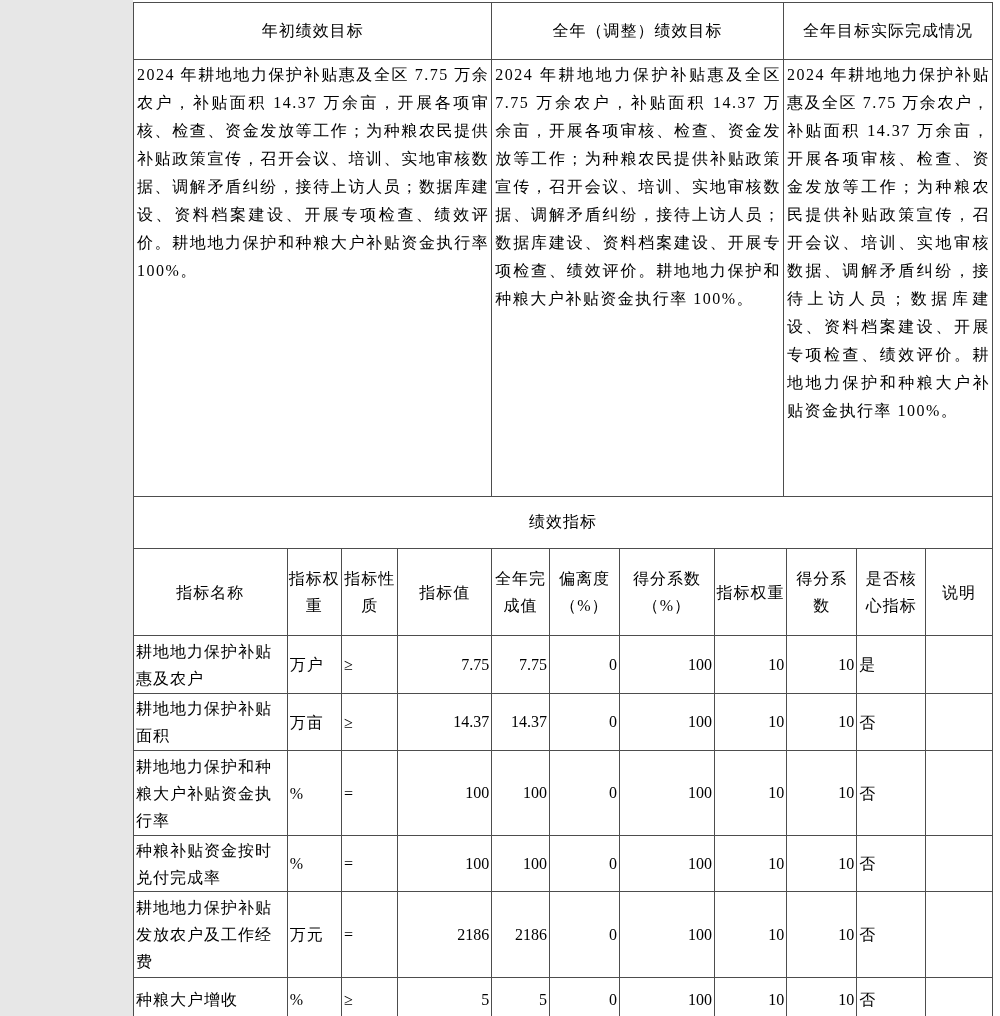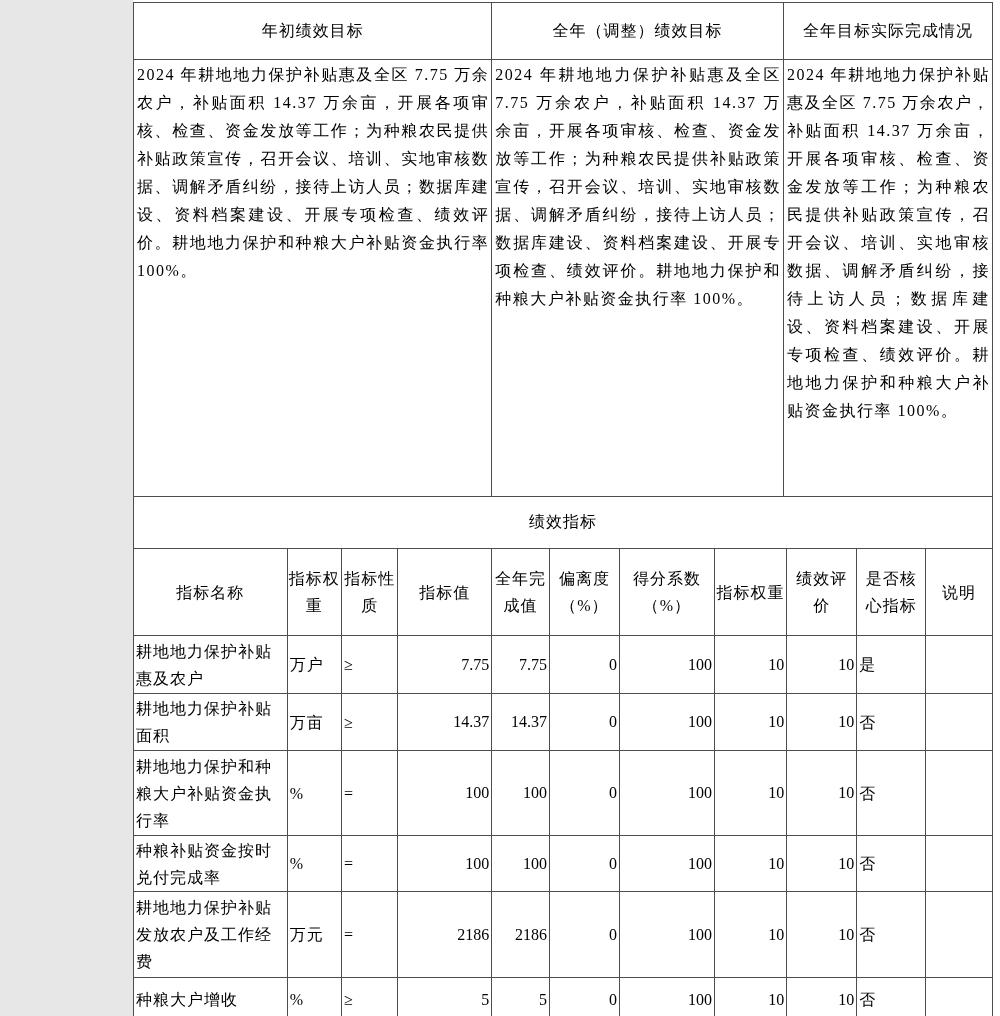--- a/index.html
+++ b/index.html
@@ -146,21 +146,21 @@
       <tbody>
           <tr class="ihdr">
         <td>指标名称</td>
         <td>指标权重</td>
         <td>指标性质</td>
         <td>指标值</td>
         <td>全年完成值</td>
         <td>偏离度（%）</td>
         <td>得分系数（%）</td>
         <td>指标权重</td>
-        <td>绩效评价</td>
+        <td>得分系数</td>
         <td>是否核心指标</td>
         <td>说明</td>
       </tr>
 
       <tr class="r1">
         <td class="txt">耕地地力保护补贴惠及农户</td>
         <td class="txt">万户</td>
         <td class="txt">≥</td>
         <td class="num">7.75</td>
         <td class="num">7.75</td>

